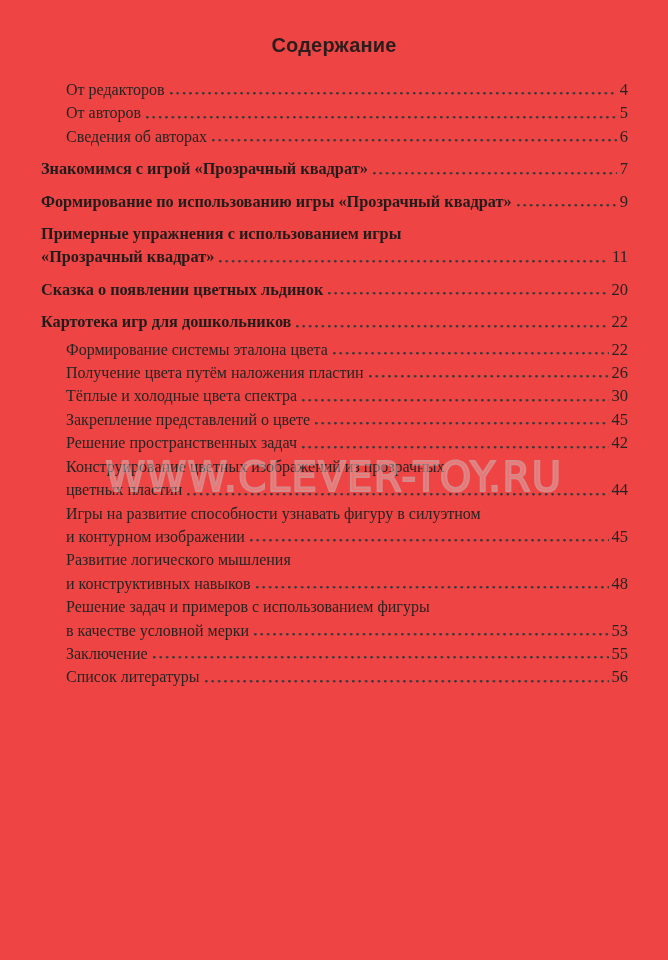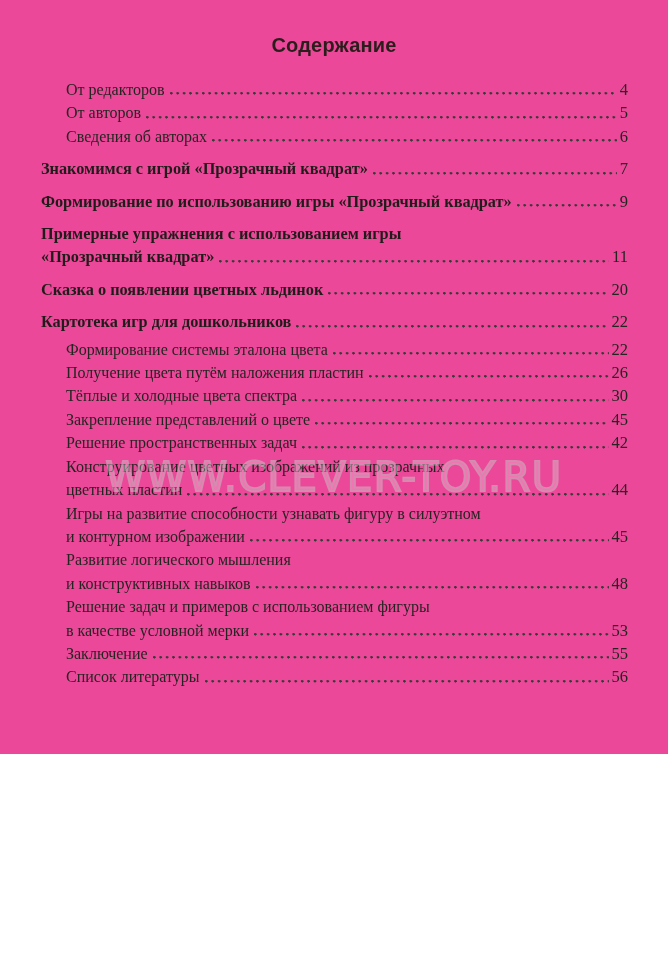--- a/index.html
+++ b/index.html
@@ -3,22 +3,22 @@
 <meta charset="utf-8">
 <style>
   html, body {
     margin: 0;
     padding: 0;
     background: #ffffff;
   }
   .page {
     position: relative;
     width: 668px;
-    height: 754px;
-    background: #ec4899;
+    height: 960px;
+    background: #ef4444;
     overflow: hidden;
     font-family: "Liberation Serif", "DejaVu Serif", serif;
     color: var(--text, #262423);
   }
   .page-title {
     margin: 0;
     padding-top: 34px;
     text-align: center;
     font-family: "Liberation Sans", "DejaVu Sans", sans-serif;
     font-weight: bold;

